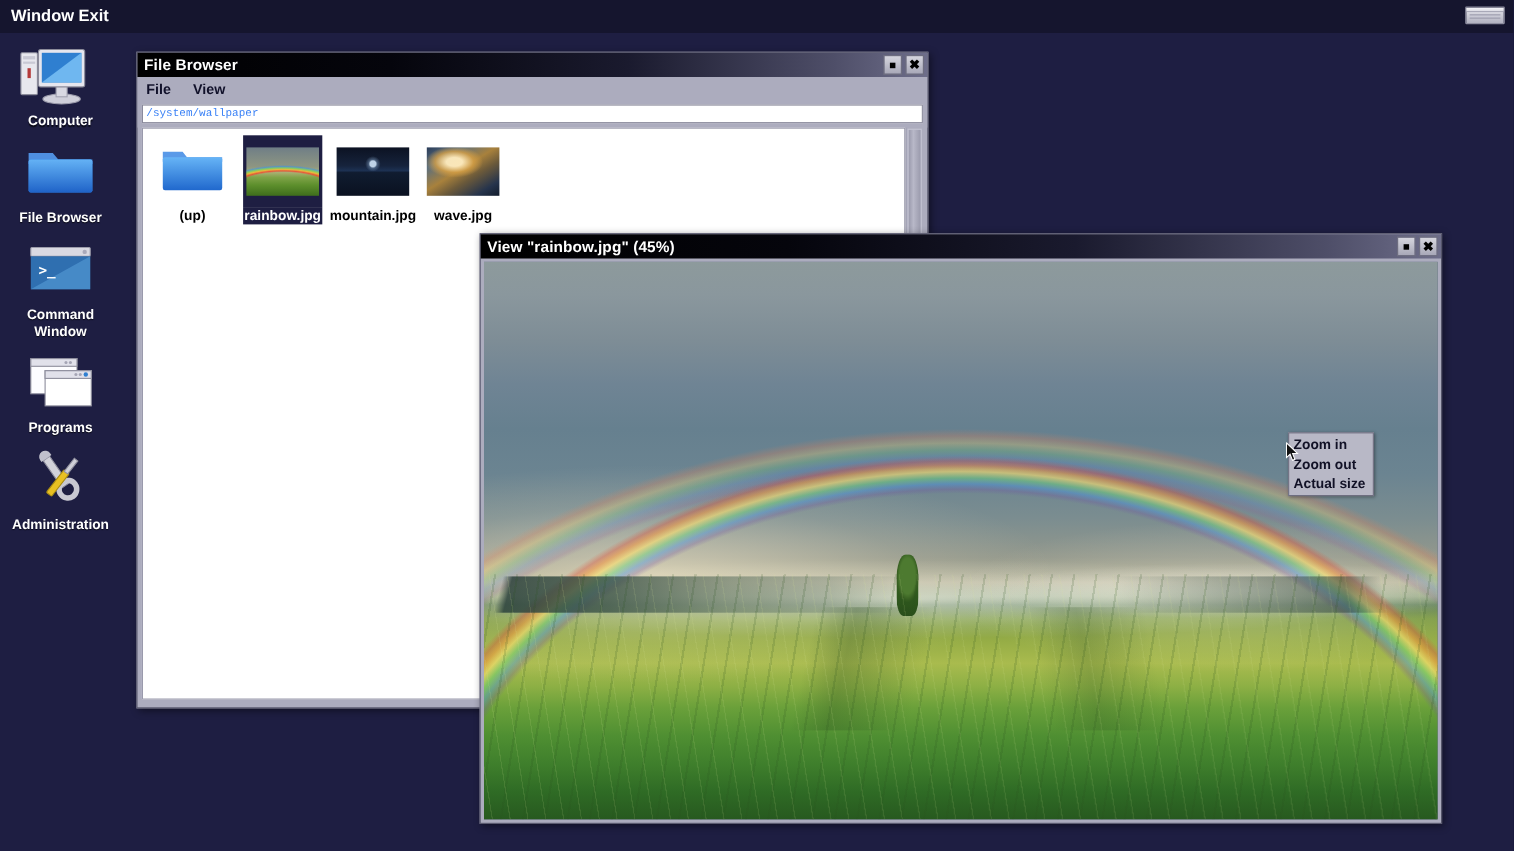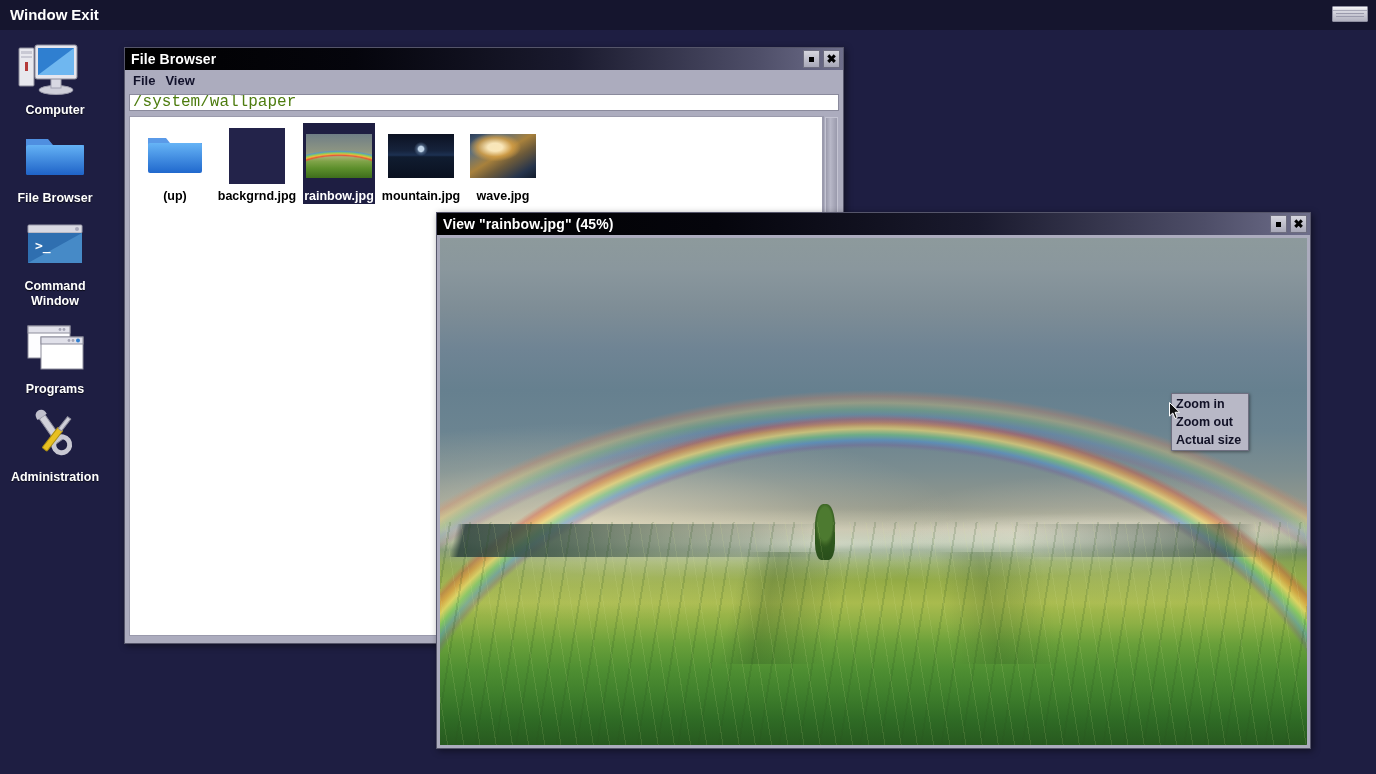--- a/index.html
+++ b/index.html
@@ -112,35 +112,35 @@
     font-size: 12px; line-height: 1;
     font-weight: bold;
   }
   .tbtn .sq { width: 5px; height: 5px; background: #000; }
 
   
   #filebrowser { left: 124px; top: 47px; width: 720px; height: 597px; }
   .menustrip {
     height: 20px;
     background: #acacbe;
-    display: flex; align-items: center; gap: 10px;
+    display: flex; align-items: center; gap: 20px;
     padding-left: 8px;
   }
   .menustrip .mi {
     font-size: 13px; font-weight: bold; color: #11112a;
     cursor: pointer;
   }
   .pathrow { padding: 2px 4px 4px 4px; background: #acacbe; }
   .pathinput {
     width: 100%; height: 17px;
     background: #ffffff;
     border: 1px solid #8a8a9c;
     font-family: "Liberation Mono", monospace;
-    font-size: 16px;
-    color: #4d7c0f;
+    font-size: 10px;
+    color: #3b82f6;
     padding: 0 3px;
     line-height: 15px;
   }
   .fbbody {
     position: absolute;
     left: 4px; right: 4px;
     top: 68px; bottom: 7px;
     display: flex;
     background: #acacbe;
   }
@@ -454,26 +454,20 @@
                     <linearGradient id="fg2" x1="0" y1="0" x2="0" y2="1">
                   <stop offset="0" stop-color="#66b4f6"></stop>
                       <stop offset="1" stop-color="#2068cd"></stop>
                 </linearGradient>
                   </defs>
               </svg>
             </div>
             <div class="fname">(up)</div>
           </div>
 
-          <div class="fitem">
-            <div class="thumbbox">
-              <div class="tn tn-backgrnd"></div>
-            </div>
-            <div class="fname">backgrnd.jpg</div>
-          </div>
 
           <div class="fitem sel">
             <div class="thumbbox">
               <div class="tn tn-rainbow"></div>
             </div>
             <div class="fname">rainbow.jpg</div>
           </div>
 
           <div class="fitem">
             <div class="thumbbox">

